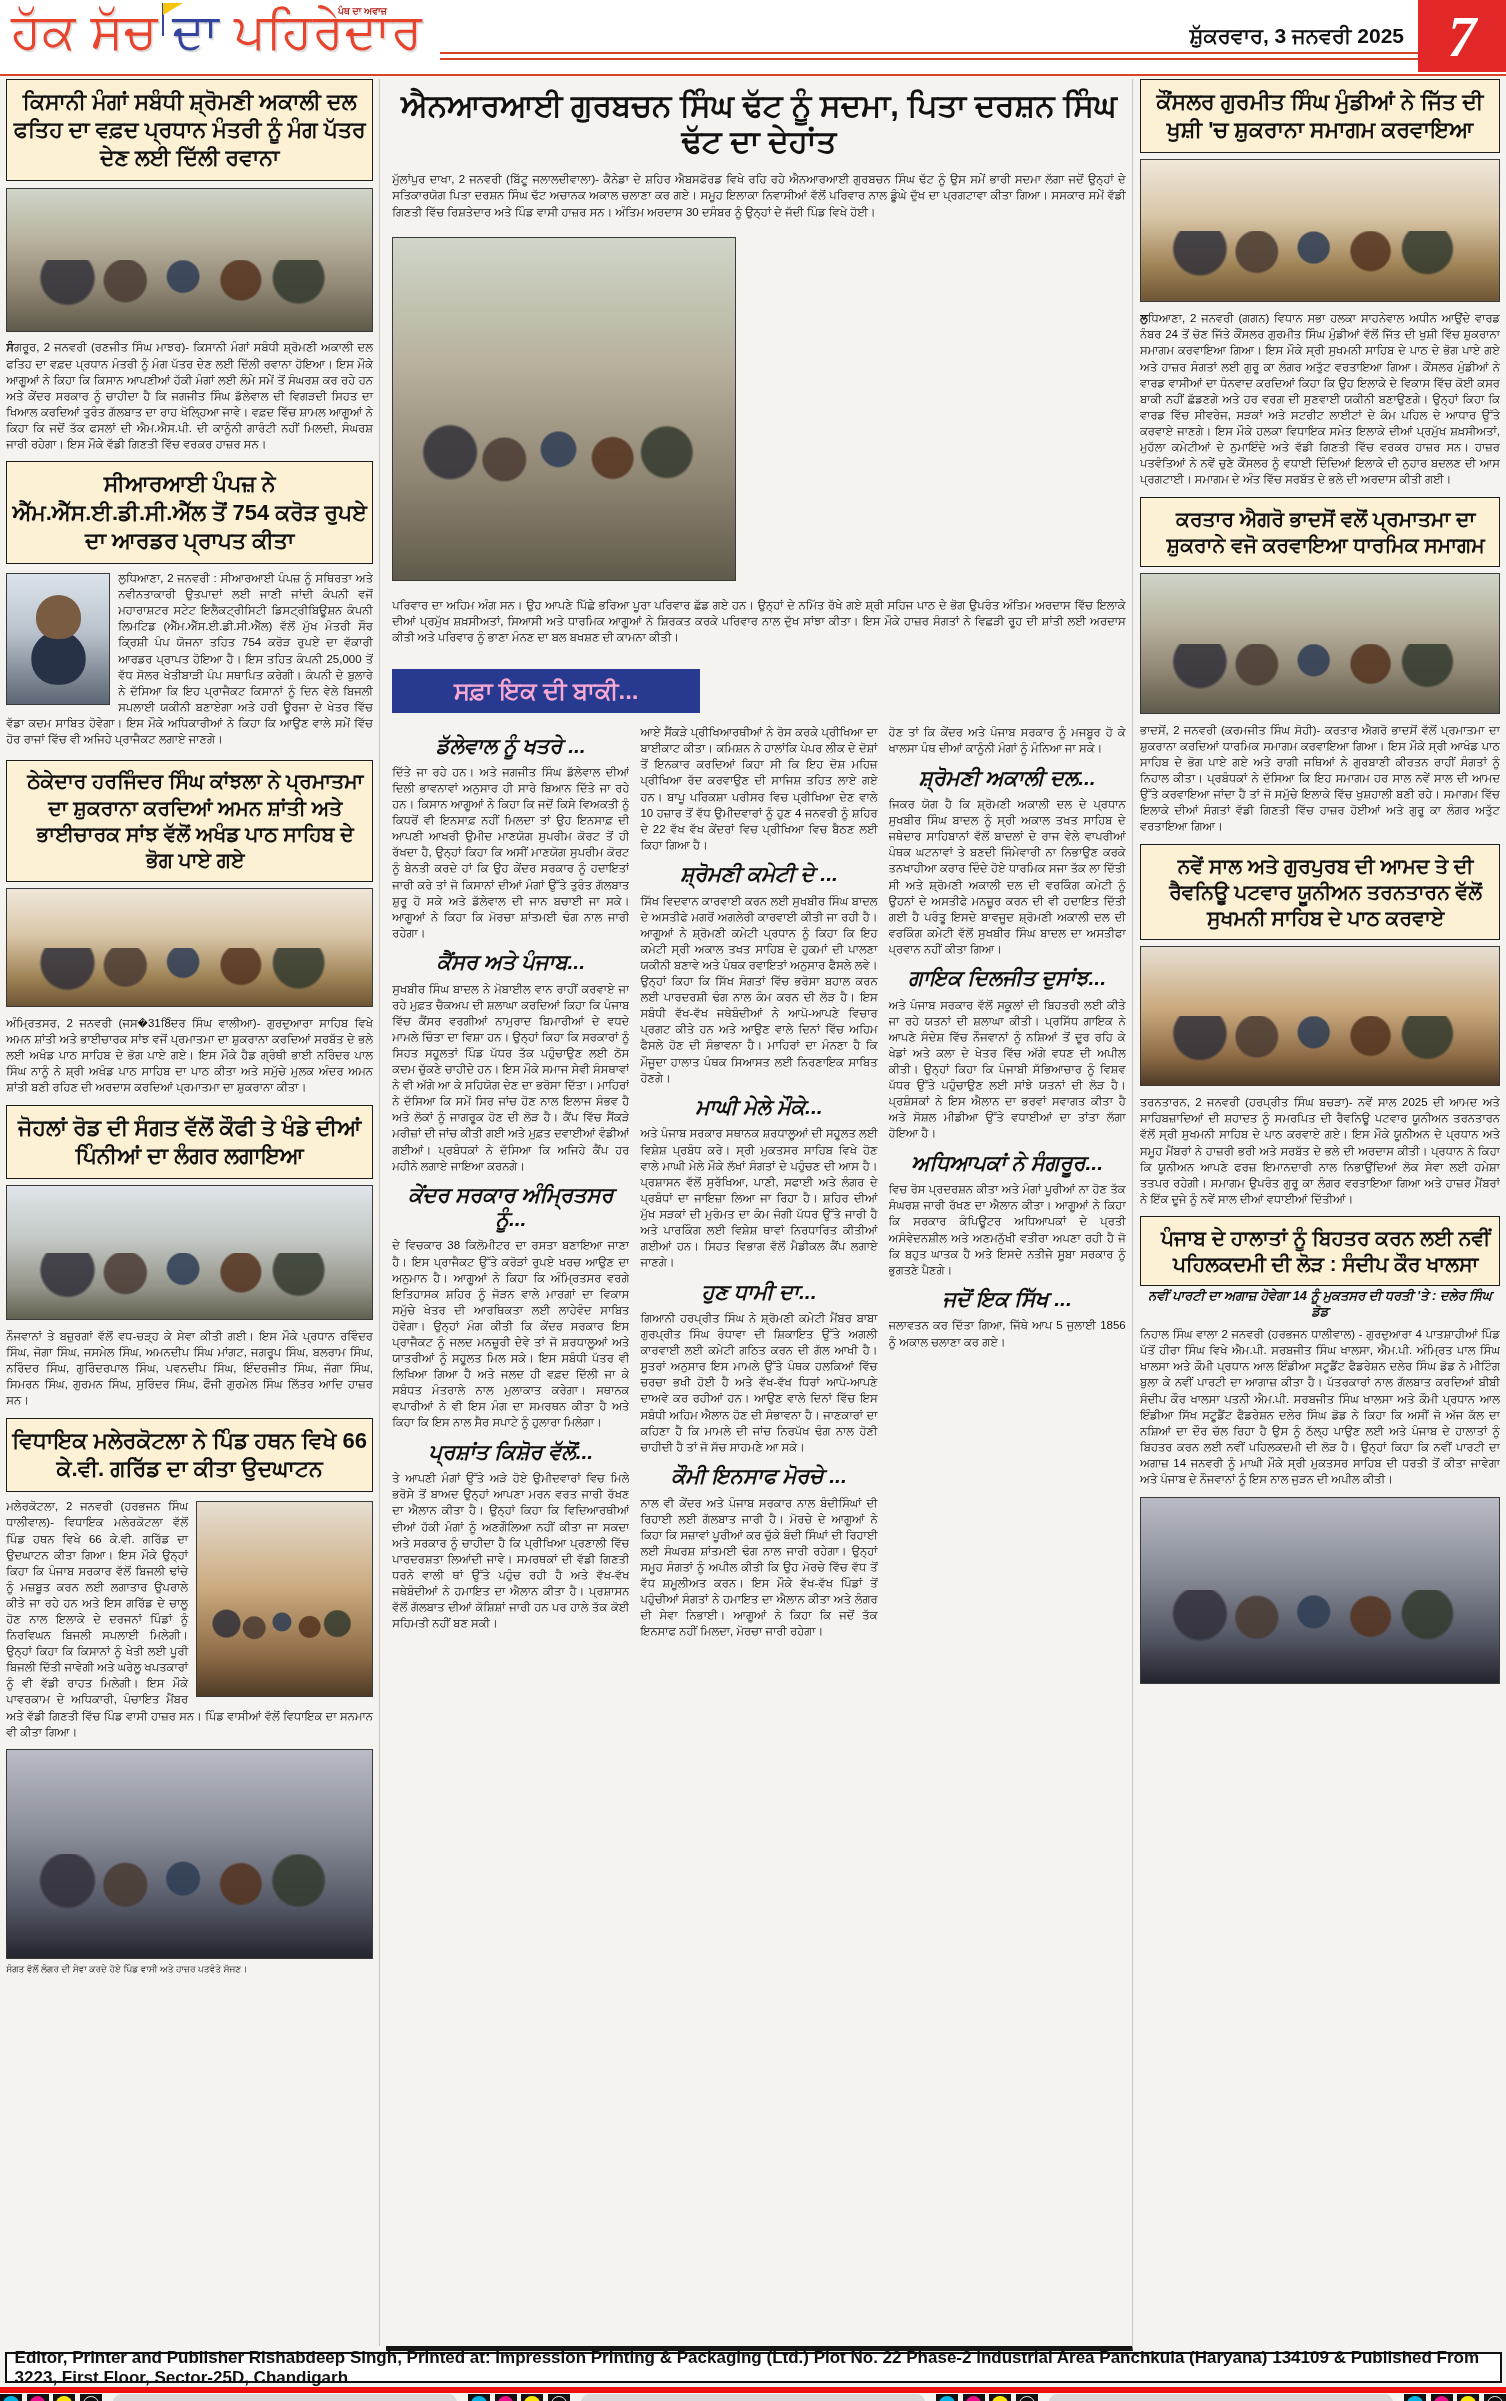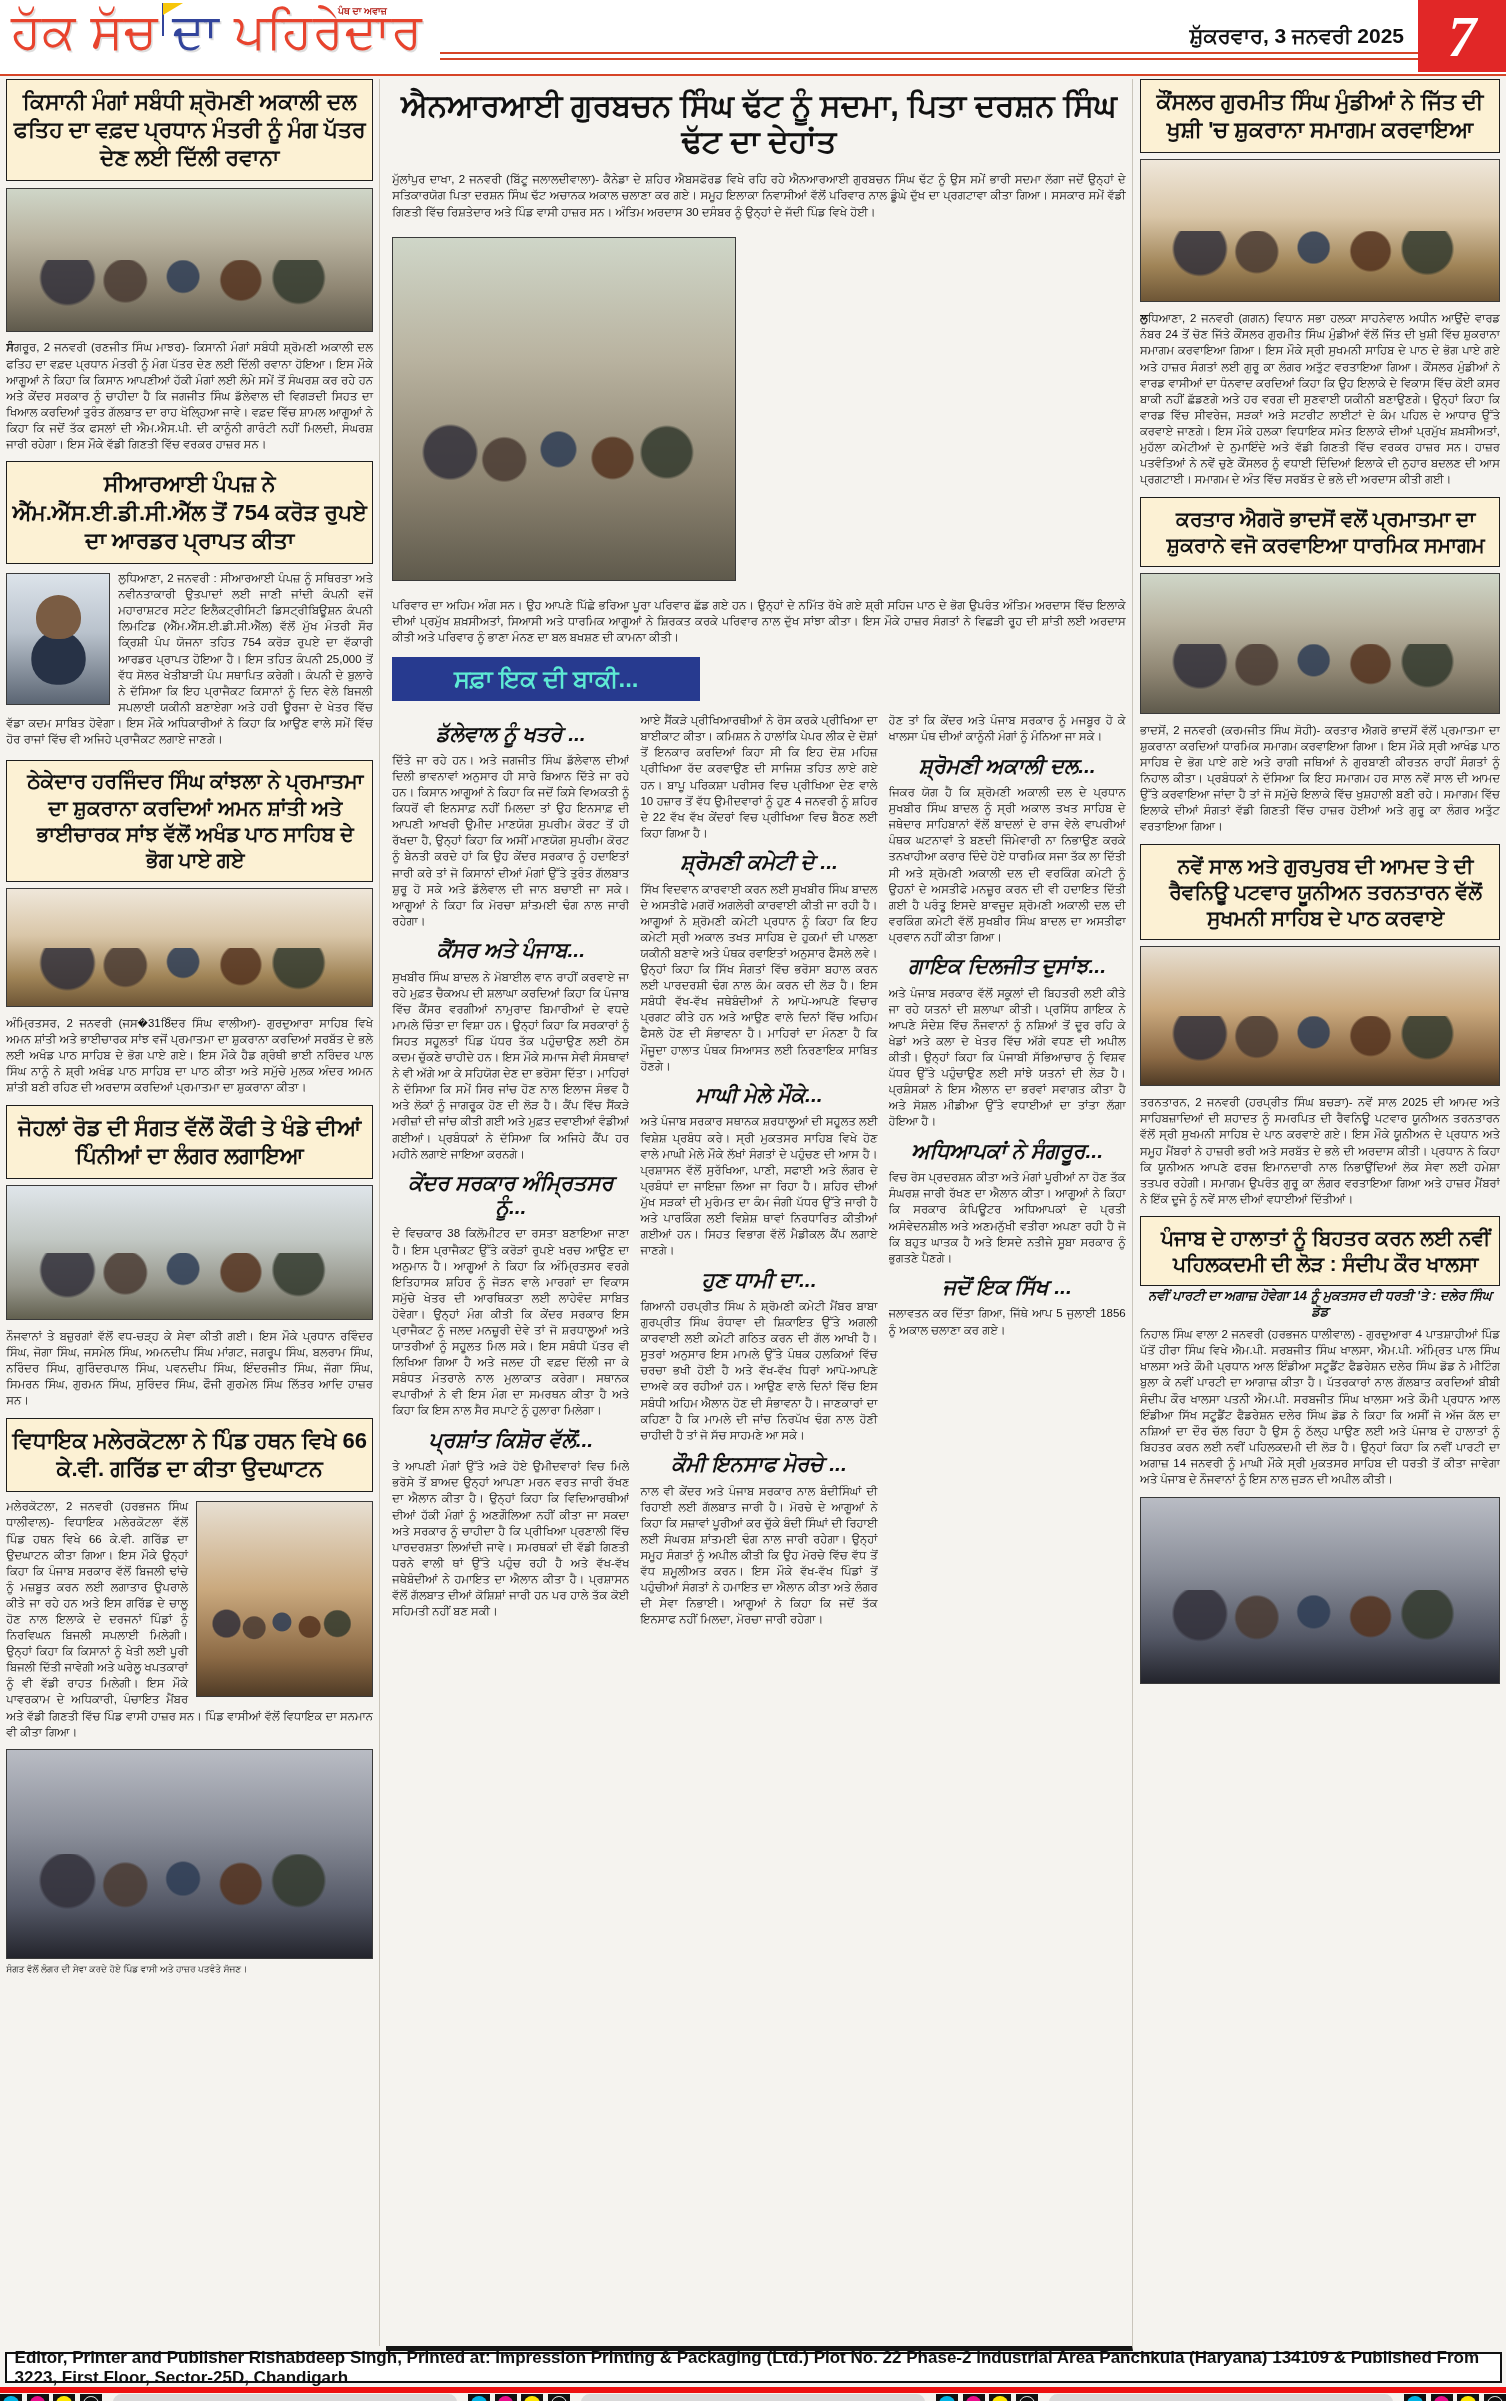--- a/index.html
+++ b/index.html
@@ -52,22 +52,22 @@
   .portrait { float:left; width:104px; height:132px; border:1.2px solid #3a3a3a; margin:3.1px 7.9px 3.1px 0;
     background:linear-gradient(180deg,#dce3ea 0%,#b9c2cc 45%,#5b6573 100%); position:relative; }
   .portrait::after { content:""; position:absolute; left:28%; top:16%; width:44%; height:34%;
     border-radius:50% 50% 45% 45%; background:#7a5c43; box-shadow:0 41px 0 4.7px #273246; }
   .floatright { float:right; width:177px; height:196px; border:1.2px solid #3a3a3a; margin:3.1px 0 4.7px 7.9px; }
   
   .main-headline { text-align:center; font-weight:bold; font-size:31px; padding:9.4px 0 11px; }
   .main-row { display:flex; gap:7.9px;flex-direction:column; }
   .main-row .coltext { flex:1; }
   .main-photo { width:344px; height:355px; flex:0 0 344px; }
-  .banner { background:#273a8f; color:#5eead4; font-weight:bold; text-align:center; font-size:24px;
-    padding:7.9px 3.1px; width:308px; margin:3px 0 11px; }
+  .banner { background:#273a8f; color:#f9a8d4; font-weight:bold; text-align:center; font-size:24px;
+    padding:7.9px 3.1px; width:308px; margin:15px 0 11px; }
   .cont-wrap { display:flex; gap:11px; }
   .cont-col { flex:1; overflow:hidden; height:1766px; }
   .cont-col .subhead { font-style:italic; font-weight:bold; text-align:center; font-size:21px; margin:9.4px 0 6.3px; }
   
   .r4-subhead { font-style:italic; font-weight:bold; font-size:13px; text-align:center; margin:1.6px 0 6.3px; }
   
   .imprint { position:absolute; left:4.7px; top:2352px; width:1497px; height:31px; background:#fff;
     border:2.4px solid #111; display:flex; align-items:center; padding-left:7.9px;
     font-size:17px; font-weight:bold; }
   .redrule { position:absolute; left:0; top:2387px; width:1506px; height:6.3px; background:#e11; }

